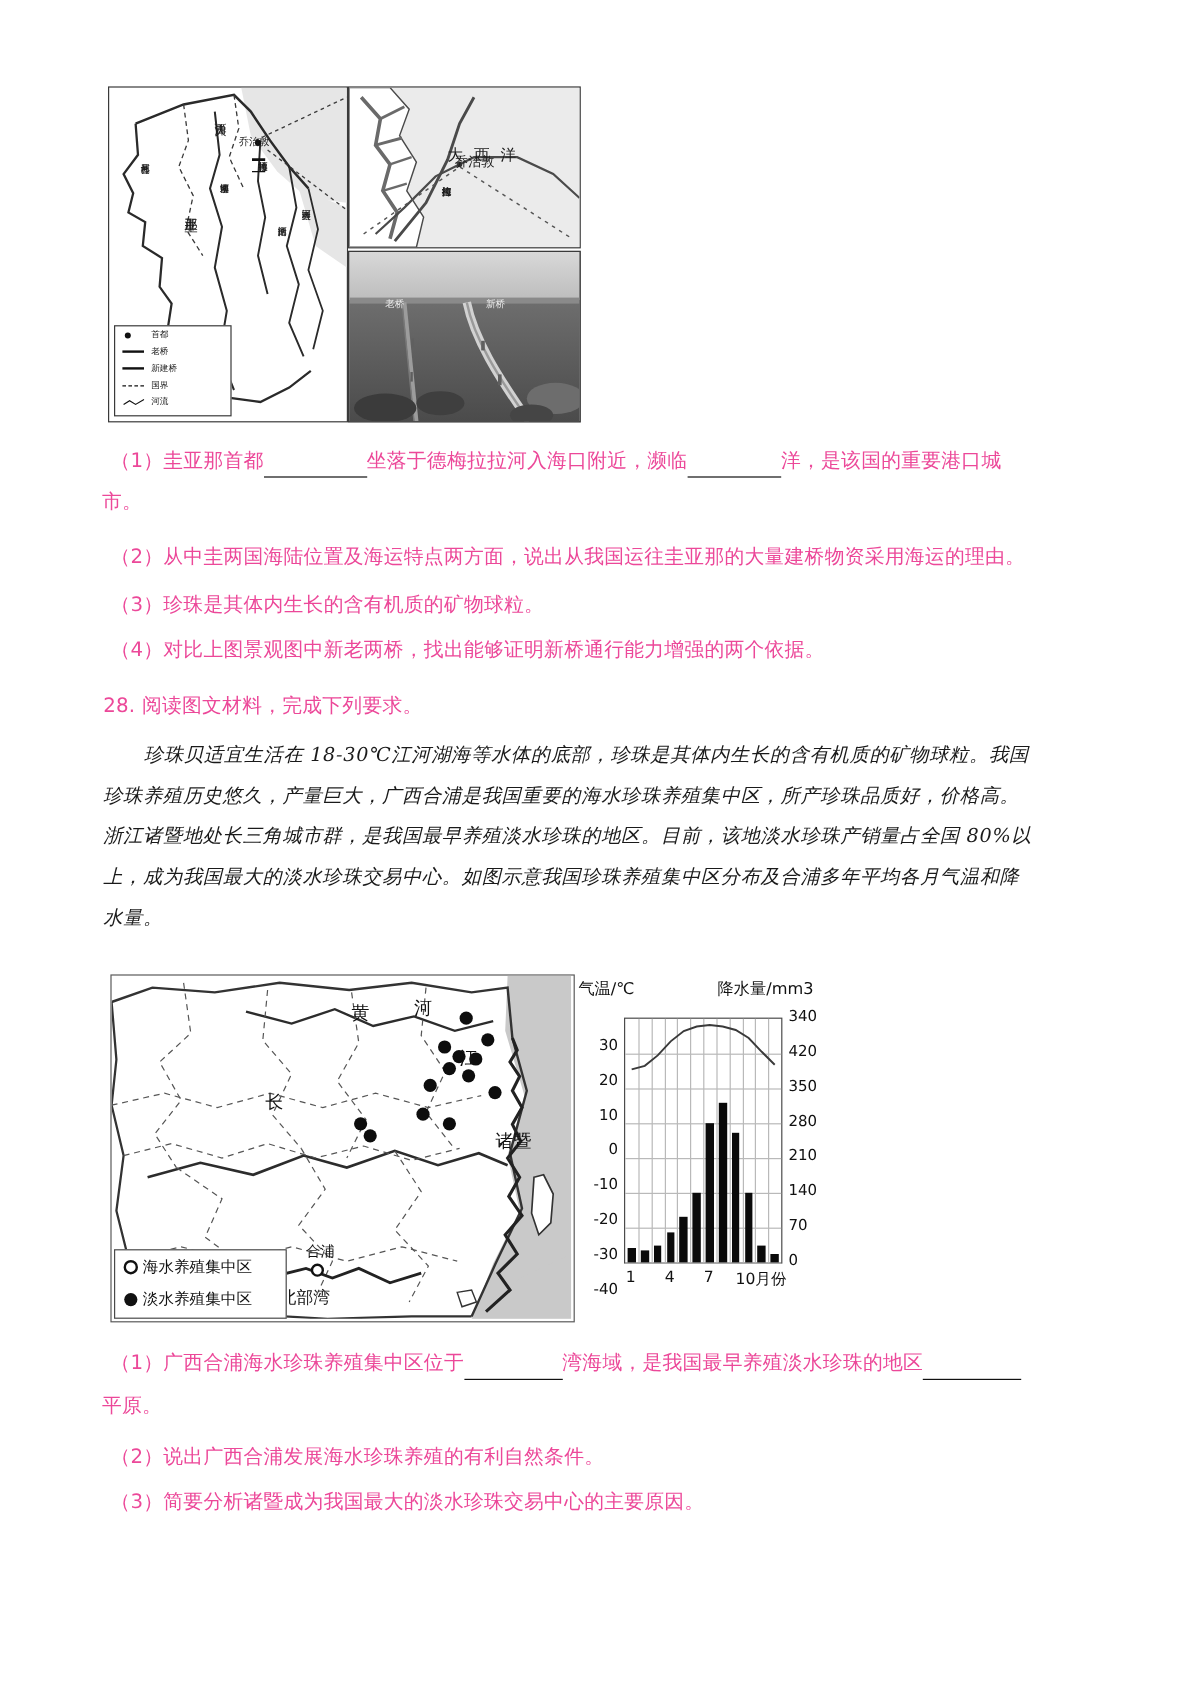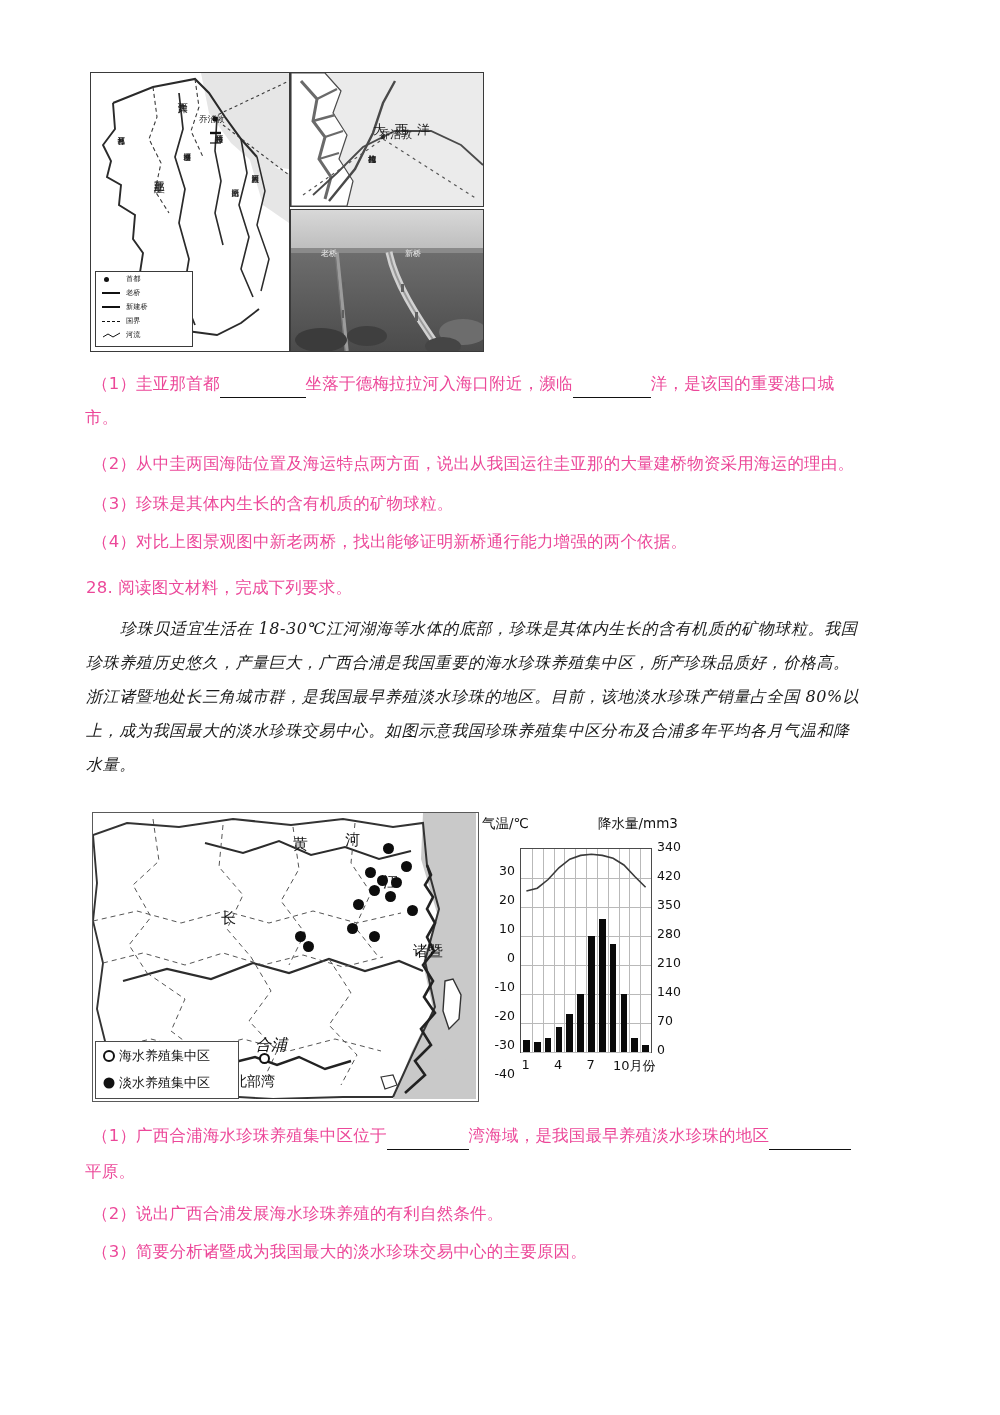--- a/index.html
+++ b/index.html
@@ -451,21 +451,21 @@
     <div class="fwdot" style="left:202px; top:118px;"></div>
     <div class="fwdot" style="left:210px; top:128px;"></div>
     
     <div class="swdot" style="left:166px; top:240px;"></div>
 
     <span class="f2-name" style="left:200px; top:22px; font-size:15px;">黄</span>
     <span class="f2-name" style="left:252px; top:18px; font-size:15px;">河</span>
     <span class="f2-name" style="left:128px; top:96px; font-size:15px;">长</span>
     <span class="f2-name" style="left:290px; top:60px; font-size:15px;">江</span>
     <span class="f2-name" style="left:320px; top:116px; font-size:15px;margin-top:13px;">诸暨</span>
-    <span class="f2-name" style="left:162px; top:222px; font-size:16px;font-style:italic;">合浦</span>
+    <span class="f2-name" style="left:162px; top:222px; font-size:12px;">合浦</span>
     <span class="f2-name" style="left:140px; top:260px; font-size:14px;">北部湾</span>
 
     <div class="f2-legend">
       <div class="lrow">
         <span class="sym">
           <svg width="14" height="14" viewBox="0 0 14 14">
               <circle cx="7" cy="7" r="5" fill="#fff" stroke="#111" stroke-width="2"></circle>
             </svg>
         </span>
         <span>海水养殖集中区</span>

